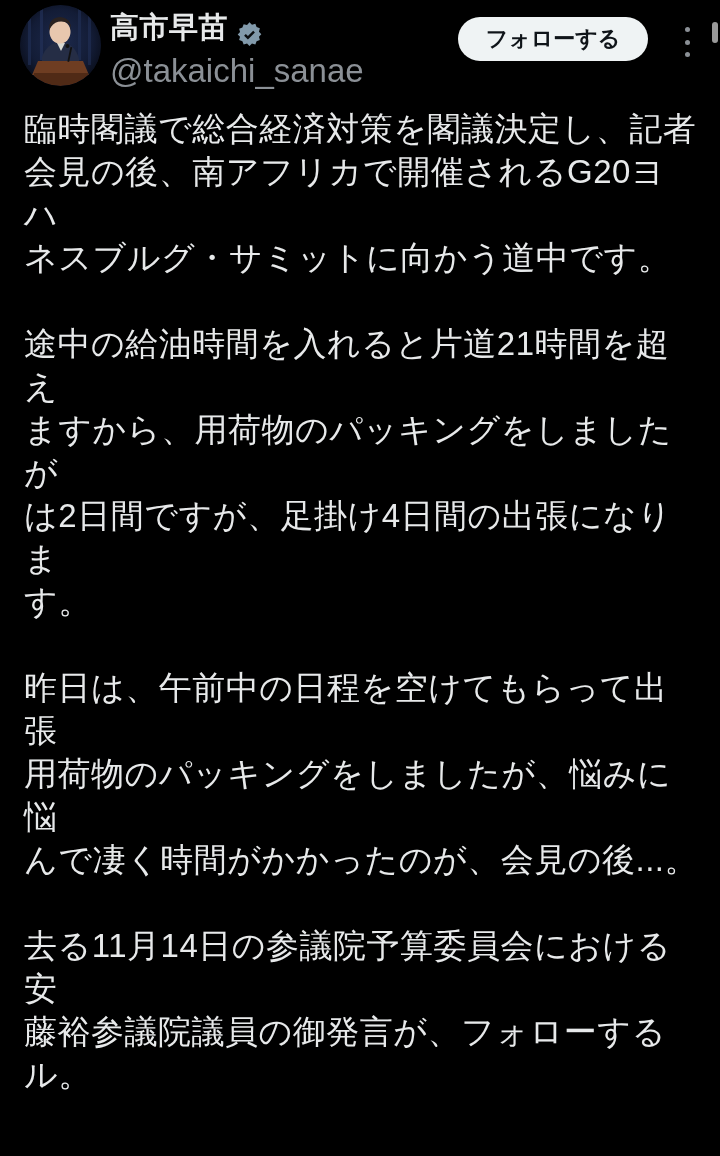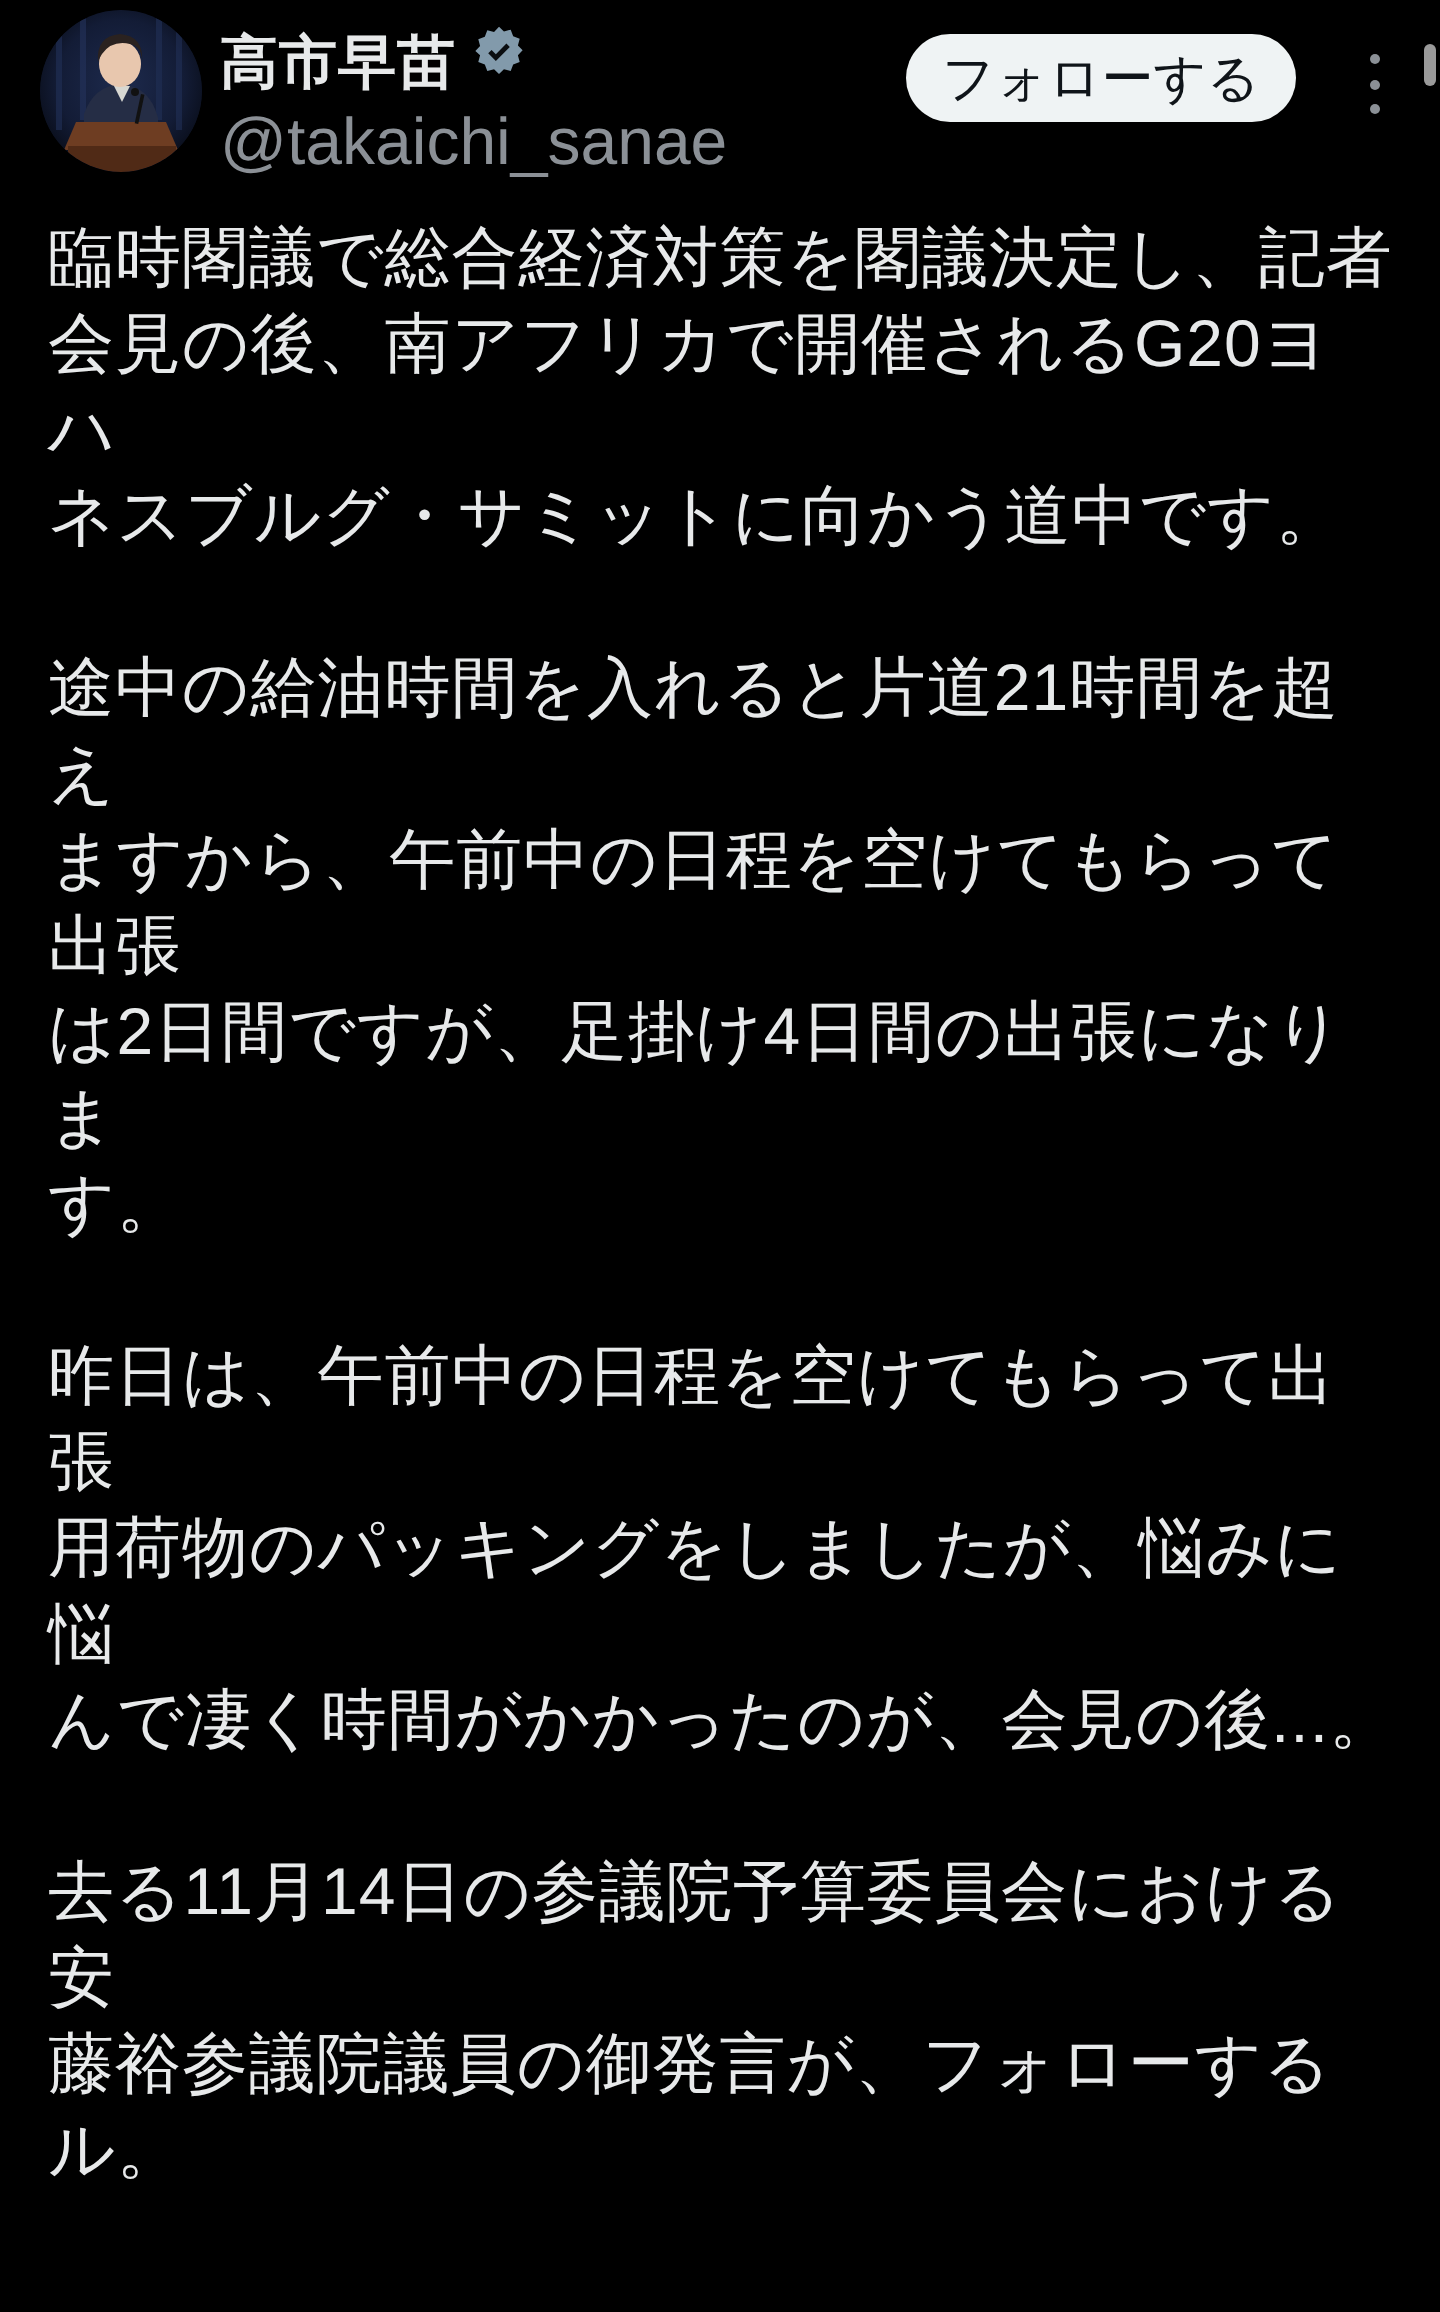--- a/index.html
+++ b/index.html
@@ -28,21 +28,21 @@
     overflow: hidden;
     background: #0b1020;
   }
   .avatar svg { display: block; width: 100%; height: 100%; }
   .id-block {
     position: absolute;
     left: 110px; top: 12px;
   }
   .name-row {
     display: flex;
-    align-items: flex-start;
+    align-items: flex-end;
     gap: 8px;
     height: 36px;
   }
   .display-name {
     color: #e7e9ea;
     font-size: 29px;
     font-weight: 700;
     letter-spacing: 0.5px;
     white-space: nowrap;
   }
@@ -58,22 +58,22 @@
   .follow-btn {
     position: absolute;
     right: 72px; top: 17px;
     height: 44px;
     min-width: 190px;
     border: none;
     border-radius: 22px;
     background: #eff3f4;
     color: #0f1419;
     font-family: inherit;
-    font-size: 26px;
-    font-weight: 400;
+    font-size: 22px;
+    font-weight: 700;
     padding: 0 18px;
     cursor: pointer;
     display: flex;
     align-items: center;
     justify-content: center;
   }
   .kebab {
     position: absolute;
     right: 26px; top: 27px;
     width: 14px; height: 30px;
@@ -176,21 +176,21 @@
   </div>
 
   <div class="scroll-thumb"></div>
 </div>
 
 <div class="tweet-body">
   <p>臨時閣議で総合経済対策を閣議決定し、記者
 会見の後、南アフリカで開催されるG20ヨハ
 ネスブルグ・サミットに向かう道中です。</p>
   <p>途中の給油時間を入れると片道21時間を超え
-ますから、午前中の日程を空けてもらって出張
+ますから、用荷物のパッキングをしましたが
 は2日間ですが、足掛け4日間の出張になりま
 す。</p>
   <p>昨日は、午前中の日程を空けてもらって出張
 用荷物のパッキングをしましたが、悩みに悩
 んで凄く時間がかかったのが、会見の後...。</p>
   <p>去る11月14日の参議院予算委員会における安
 藤裕参議院議員の御発言が、フォローする
 ル。</p>
 
 </div>

